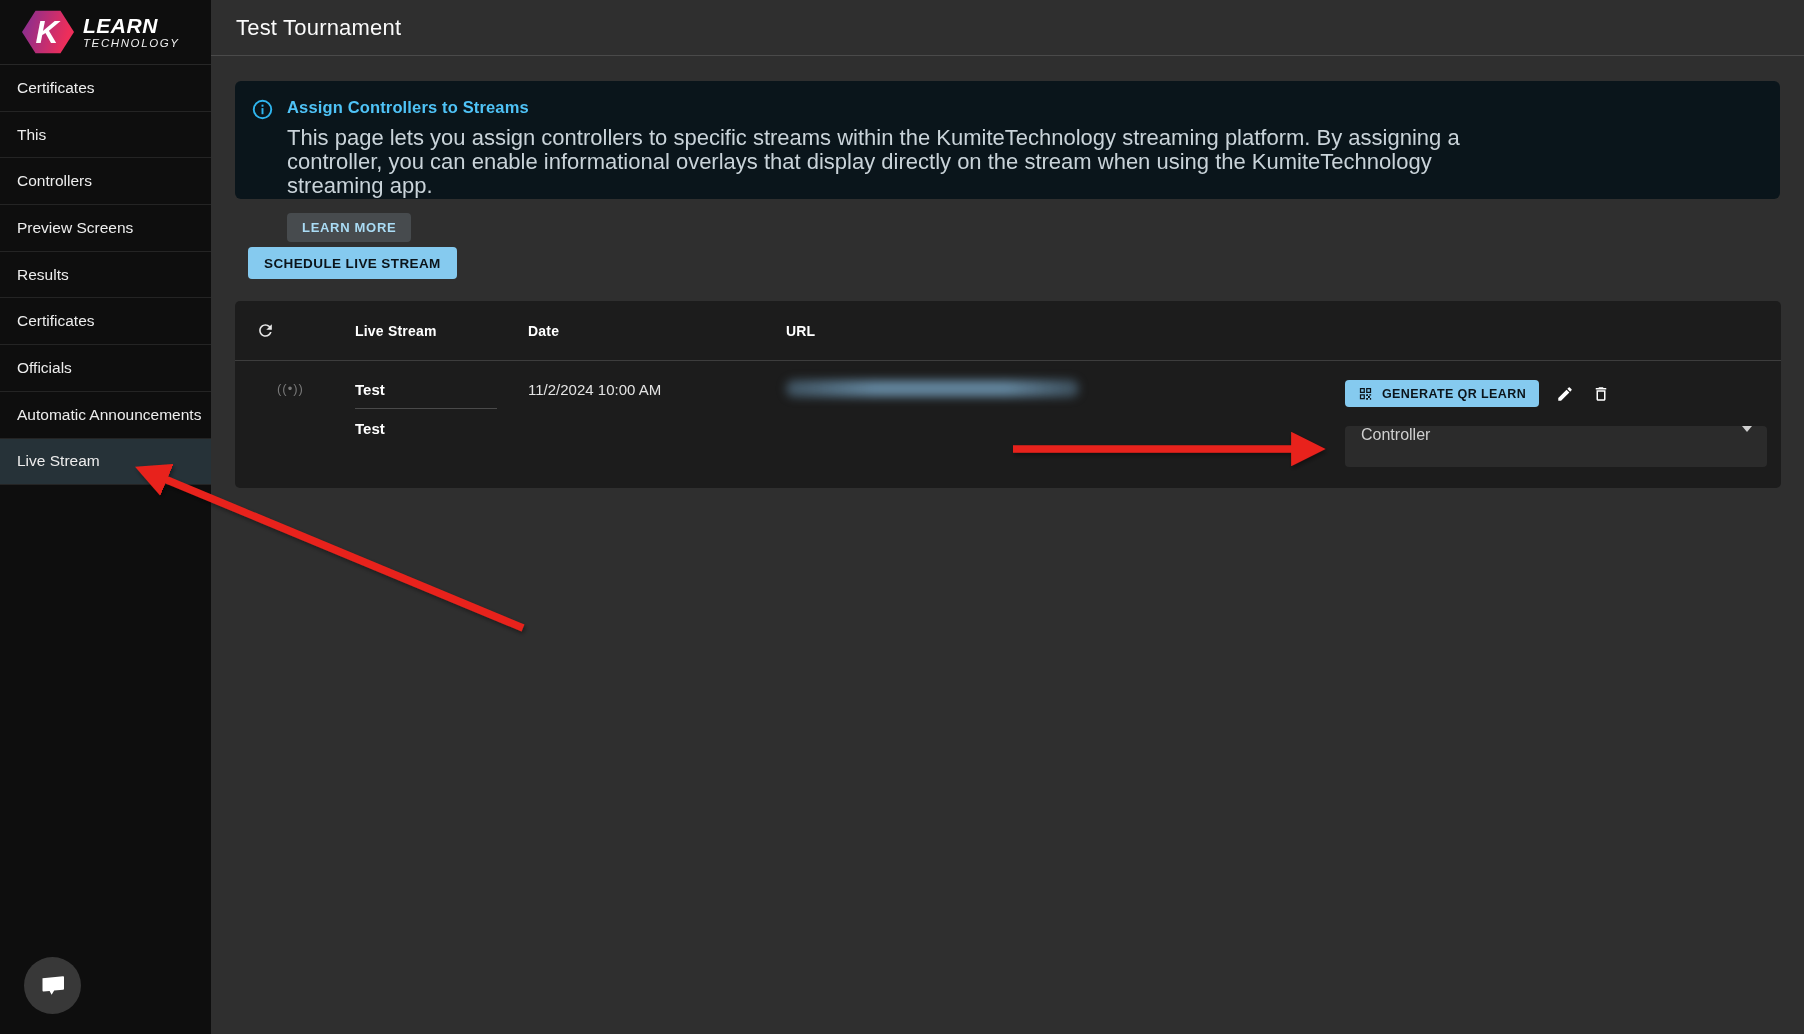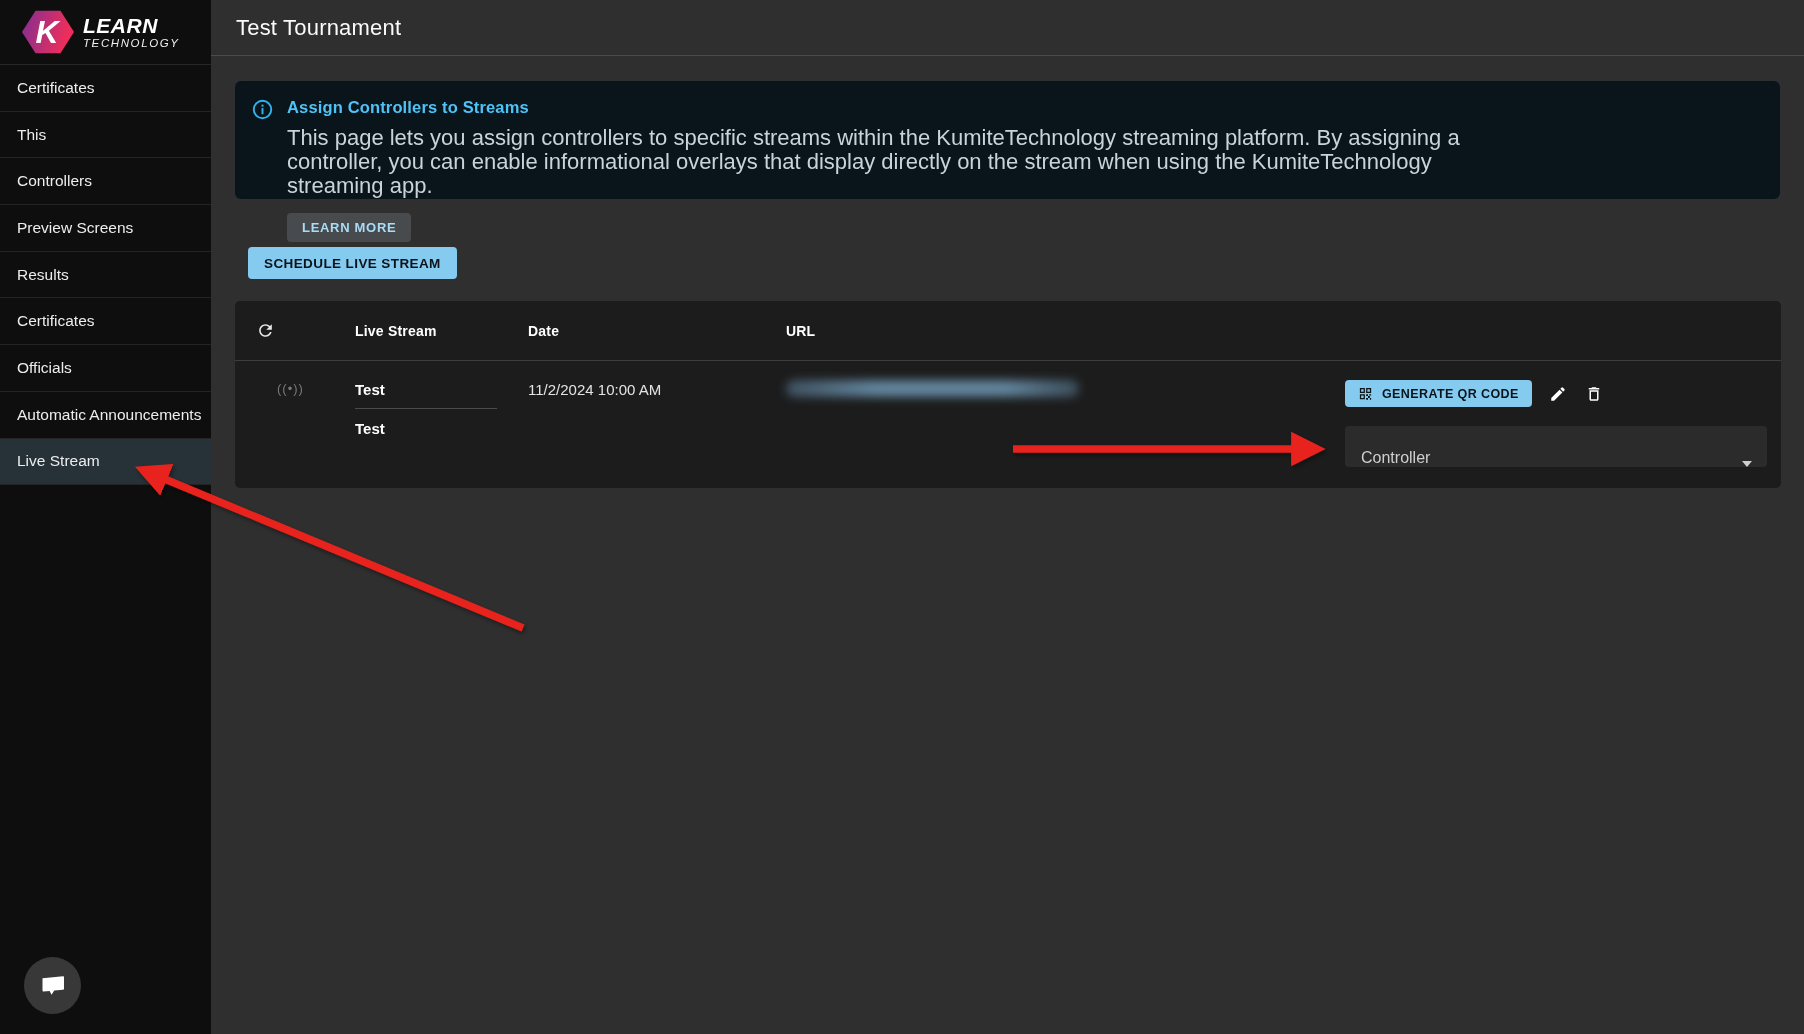--- a/index.html
+++ b/index.html
@@ -112,21 +112,21 @@
     cursor:pointer; font-family:"Liberation Sans", sans-serif;
   }
   .icon-btn {
     background:none; border:none; cursor:pointer; padding:0;
     display:flex; align-items:center; justify-content:center;
   }
   .edit-btn { margin-left:17px; }
   .delete-btn { margin-left:18px; }
   .controller-select {
     margin-top:19px; width:422px; height:41px; background:#2b2b2b; border-radius:4px;
-    display:flex; align-items:flex-end; justify-content:space-between;
+    display:flex; align-items:flex-start; justify-content:space-between;
     padding:0 15px 0 16px; cursor:pointer;
   }
   .controller-label { color:#cfcfcf; font-size:16px; }
   .caret-down {
     width:0; height:0; border-left:5.5px solid transparent; border-right:5.5px solid transparent;
     border-top:6px solid #cfcfcf;
   }
 
   
   .chat-fab {
@@ -228,21 +228,21 @@
       <div class="cell-date">11/2/2024 10:00 AM</div>
       <div class="cell-url">
         <div class="url-redacted"></div>
       </div>
       <div class="cell-actions">
         <div class="actions-row1">
           <button class="qr-btn">
             <svg width="15" height="15" viewBox="0 0 24 24">
               <path fill="#0b141a" d="M3 3h8v8H3V3zm2 2v4h4V5H5zm8-2h8v8h-8V3zm2 2v4h4V5h-4zM3 13h8v8H3v-8zm2 2v4h4v-4H5zm13-2h3v2h-3v-2zm-5 0h3v3h-3v-3zm3 3h3v3h-3v-3zm-3 3h3v3h-3v-3zm6 0h2v3h-2v-3z"></path>
             </svg>
-            <span>GENERATE QR CODE</span>
+            <span>GENERATE QR LEARN</span>
           </button>
           <button class="icon-btn edit-btn">
             <svg width="18" height="18" viewBox="0 0 24 24">
               <path fill="#ffffff" d="M3 17.25V21h3.75L17.81 9.94l-3.75-3.75L3 17.25zM20.71 7.04c.39-.39.39-1.02 0-1.41l-2.34-2.34a.9959.9959 0 0 0-1.41 0l-1.83 1.83 3.75 3.75 1.83-1.83z"></path>
             </svg>
           </button>
           <button class="icon-btn delete-btn">
             <svg width="18" height="18" viewBox="0 0 24 24">
               <path fill="#ffffff" d="M6 19c0 1.1.9 2 2 2h8c1.1 0 2-.9 2-2V7H6v12zM8 9h8v10H8V9zm7.5-5-1-1h-5l-1 1H5v2h14V4h-3.5z"></path>
             </svg>

